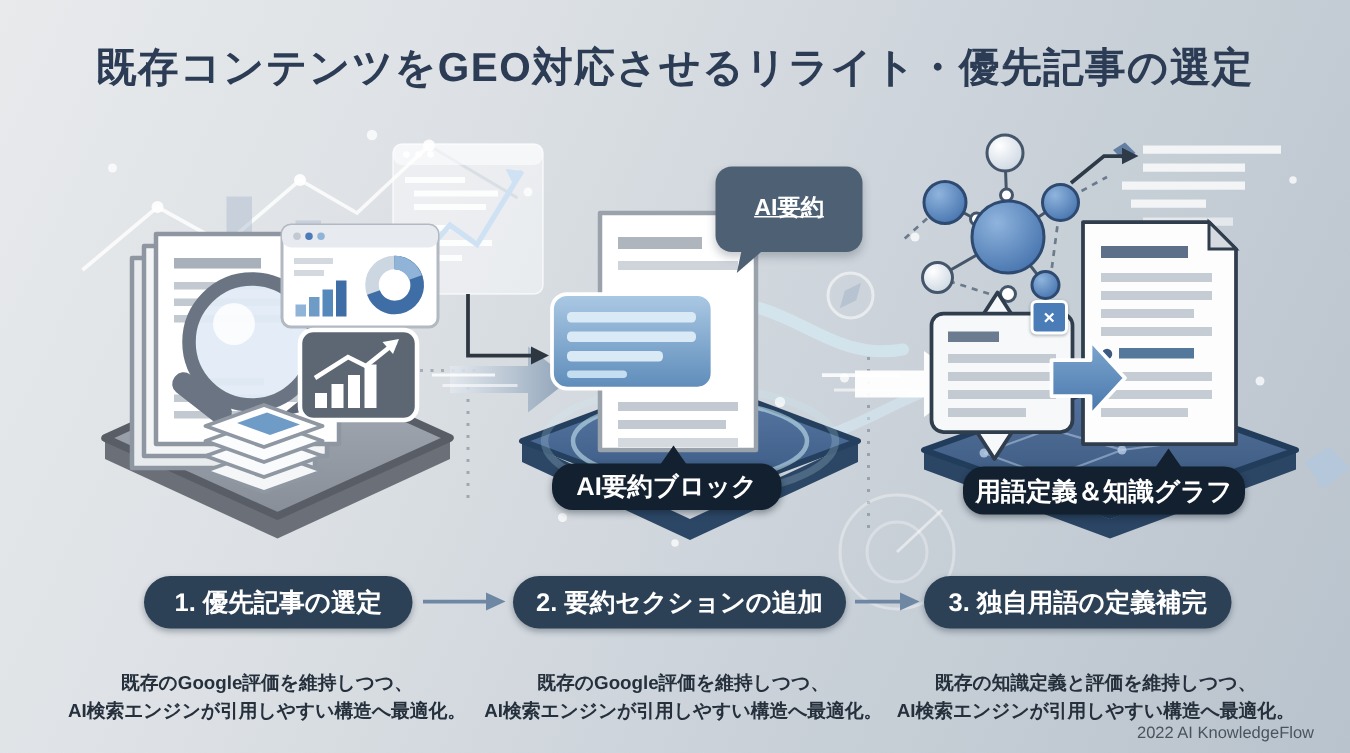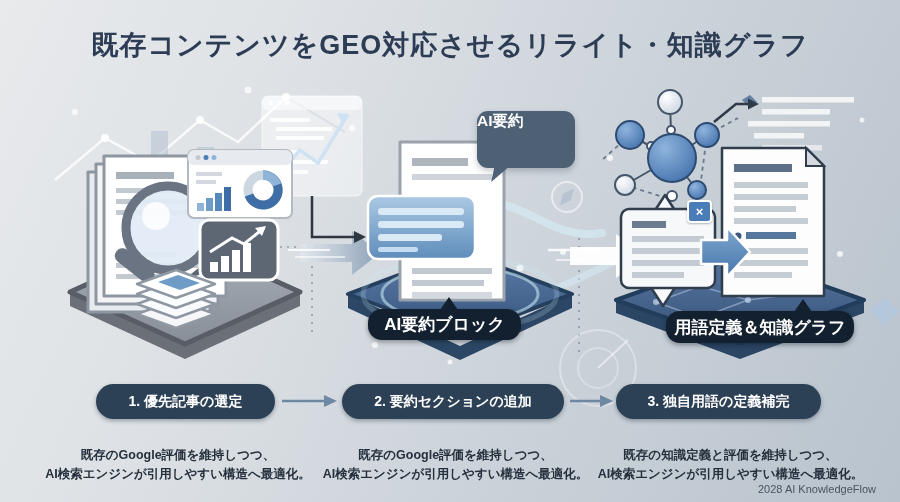--- a/index.html
+++ b/index.html
@@ -11,48 +11,49 @@
   .title{
     position:absolute; top:27px; left:0; width:100%; text-align:center;
     font-size:27px; font-weight:bold; color:#2c3c54; letter-spacing:1px;
   }
   svg.art{position:absolute; left:0; top:0;}
   
   .callout{
     position:absolute; left:477px; top:111px; width:98px; height:57px;
     background:#4e6074; border-radius:11px; color:#fff; font-weight:bold;
     font-size:15.5px; line-height:1.35; text-align:center;
-    display:flex; flex-direction:row; justify-content:flex-start;
+    display:flex; flex-direction:column; justify-content:center;
     box-shadow:0 3px 6px rgba(30,45,60,.25);
+    text-decoration:underline;
   }
   .callout .tail{
     position:absolute; left:16px; bottom:-14px; width:0; height:0;
     border-top:17px solid #4e6074; border-right:16px solid transparent;
     transform:skewX(-12deg);
   }
   
   .label-pill{
     position:absolute; background:#13202f; color:#fff; font-weight:bold;
     font-size:17px; border-radius:14px; text-align:center;
     display:flex; align-items:center; justify-content:center;
     box-shadow:0 2px 5px rgba(10,20,30,.4);
   }
   .label-pill .tail{
     position:absolute; top:-12px; width:0; height:0;
     border-left:9px solid transparent; border-right:9px solid transparent;
     border-bottom:13px solid #13202f;
   }
   #label-mid{left:368px; top:309px; width:153px; height:31px;}
   #label-mid .tail{left:72px;}
-  #label-right{left:642px; top:311px; width:188px; height:32px;margin-left:24px;}
+  #label-right{left:642px; top:311px; width:188px; height:32px;}
   #label-right .tail{left:128px;}
   
   .step-pill{
     position:absolute; top:384px; height:35px; background:#2d4156; color:#fff;
-    font-size:14px; font-weight:bold; border-radius:18px;
+    font-size:17px; font-weight:bold; border-radius:18px;
     display:flex; align-items:center; justify-content:center;
     box-shadow:0 2px 4px rgba(20,35,50,.35);
   }
   #pill1{left:96px;  width:179px;}
   #pill2{left:342px; width:222px;}
   #pill3{left:616px; width:205px;}
   .step-desc{
     position:absolute; top:446px; text-align:center; font-size:12.5px;
     font-weight:bold; color:#25303c; line-height:1.55;
   }
@@ -378,21 +379,21 @@
     <g>
       <line x1="282" y1="401" x2="326" y2="401" stroke="#6e87a3" stroke-width="2.5"></line>
       <polygon points="337,401 324,395 324,407" fill="#6e87a3"></polygon>
     </g>
     <g>
       <line x1="570" y1="401" x2="602" y2="401" stroke="#6e87a3" stroke-width="2.5"></line>
       <polygon points="613,401 600,395 600,407" fill="#6e87a3"></polygon>
     </g>
   </svg>
 
-  <div class="title">既存コンテンツをGEO対応させるリライト・知識グラフ</div>
+  <div class="title">既存コンテンツをGEO対応させるリライト・優先記事の選定</div>
 
   <div class="callout">
     <span>AI要約</span>
     <div class="tail"></div>
   </div>
 
   <div class="close-badge">×</div>
 
   <div class="label-pill" id="label-mid">
     <div class="tail"></div>
@@ -414,14 +415,14 @@
   </div>
   <div class="step-desc" id="desc2">
     <span>既存のGoogle評価を維持しつつ、</span><br>
     <span>AI検索エンジンが引用しやすい構造へ最適化。</span>
   </div>
   <div class="step-desc" id="desc3">
     <span>既存の知識定義と評価を維持しつつ、</span><br>
     <span>AI検索エンジンが引用しやすい構造へ最適化。</span>
   </div>
 
-  <div class="footer">2028 AI KnowledgeFlow</div>
+  <div class="footer">2022 AI KnowledgeFlow</div>
 </div>
 
 </body></html>

